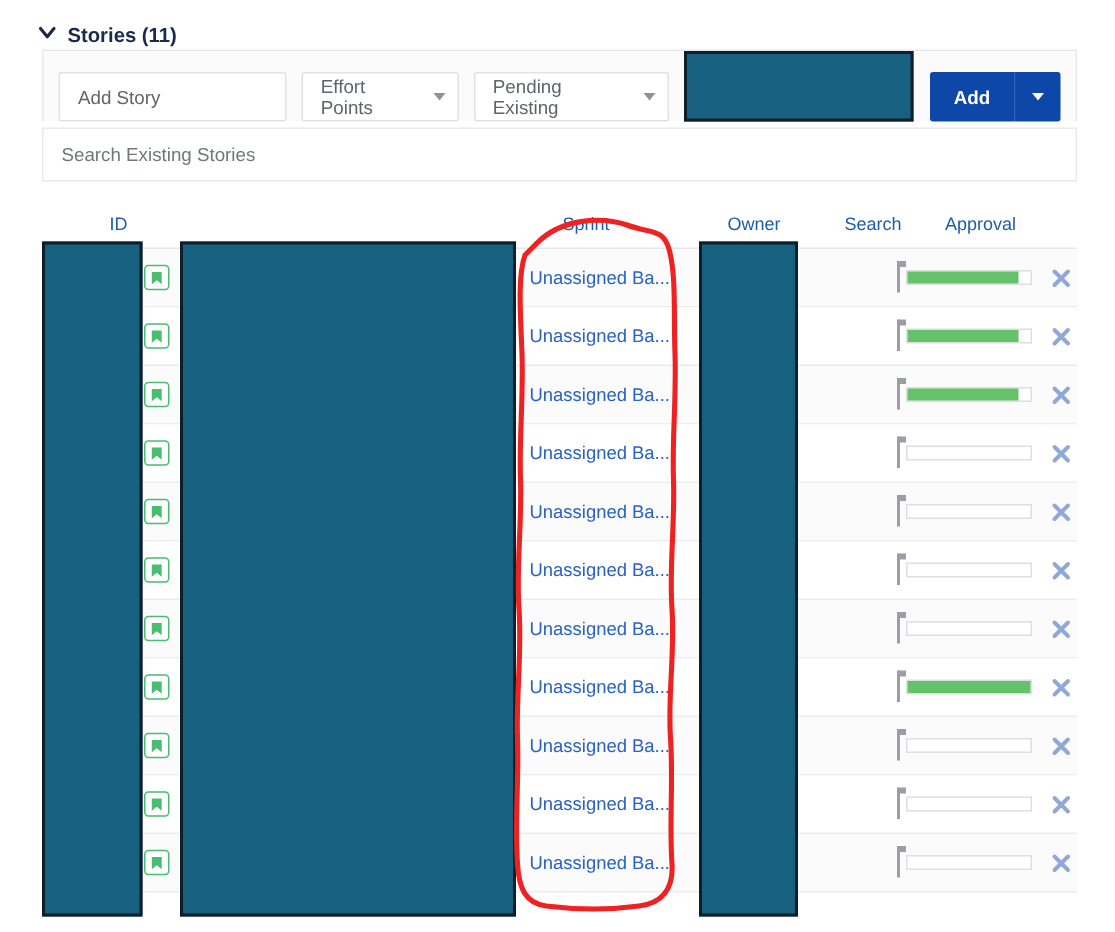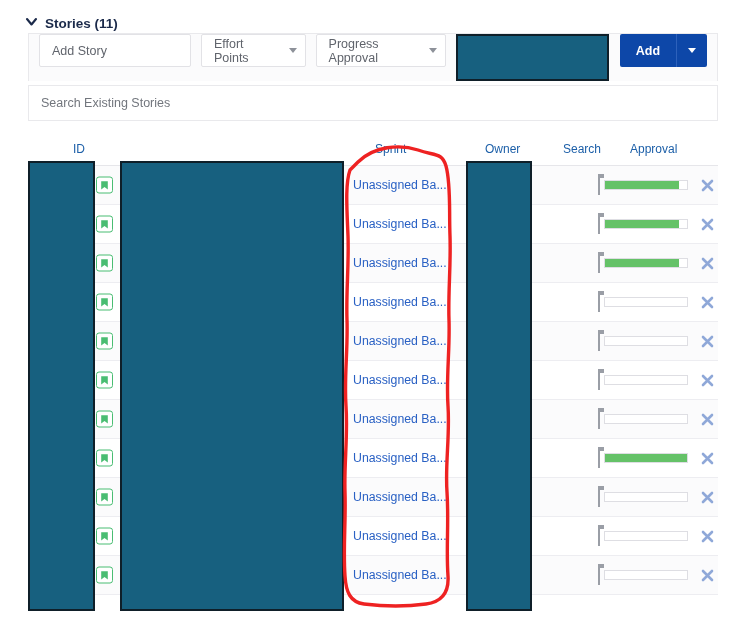--- a/index.html
+++ b/index.html
@@ -35,21 +35,21 @@
     position: absolute;
     left: 28px; top: 33px;
     width: 690px; height: 48px;
     background: #fbfbfc;
     border: 1px solid #e9e9ec;
     border-bottom: none;
   }
   .toolbar-inner {
     position: absolute;
     left: 0; top: 0; right: 0; bottom: 0;
-    display: flex; align-items: flex-start;
+    display: flex; align-items: flex-end;
     padding: 0 10px;
   }
 
   .tb-field {
     height: 33px;
     background: #fff;
     border: 1px solid #e2e2e6;
     border-radius: 2px;
     display: flex; align-items: center;
     padding: 0 12px;
@@ -246,21 +246,21 @@
       <div class="tb-field tb-addstory">
         <span>Add Story</span>
       </div>
 
       <div class="tb-field tb-select tb-effort">
         <span>Effort Points</span>
         <span class="caret"></span>
       </div>
 
       <div class="tb-field tb-select tb-status">
-        <span>Progress Approval</span>
+        <span>Pending Existing</span>
         <span class="caret"></span>
       </div>
 
       <div class="redaction tb-redaction"></div>
 
       <div class="add-group">
         <button class="btn-add">Add</button>
         <button class="btn-add-caret">
           <span class="caret"></span>
         </button>

